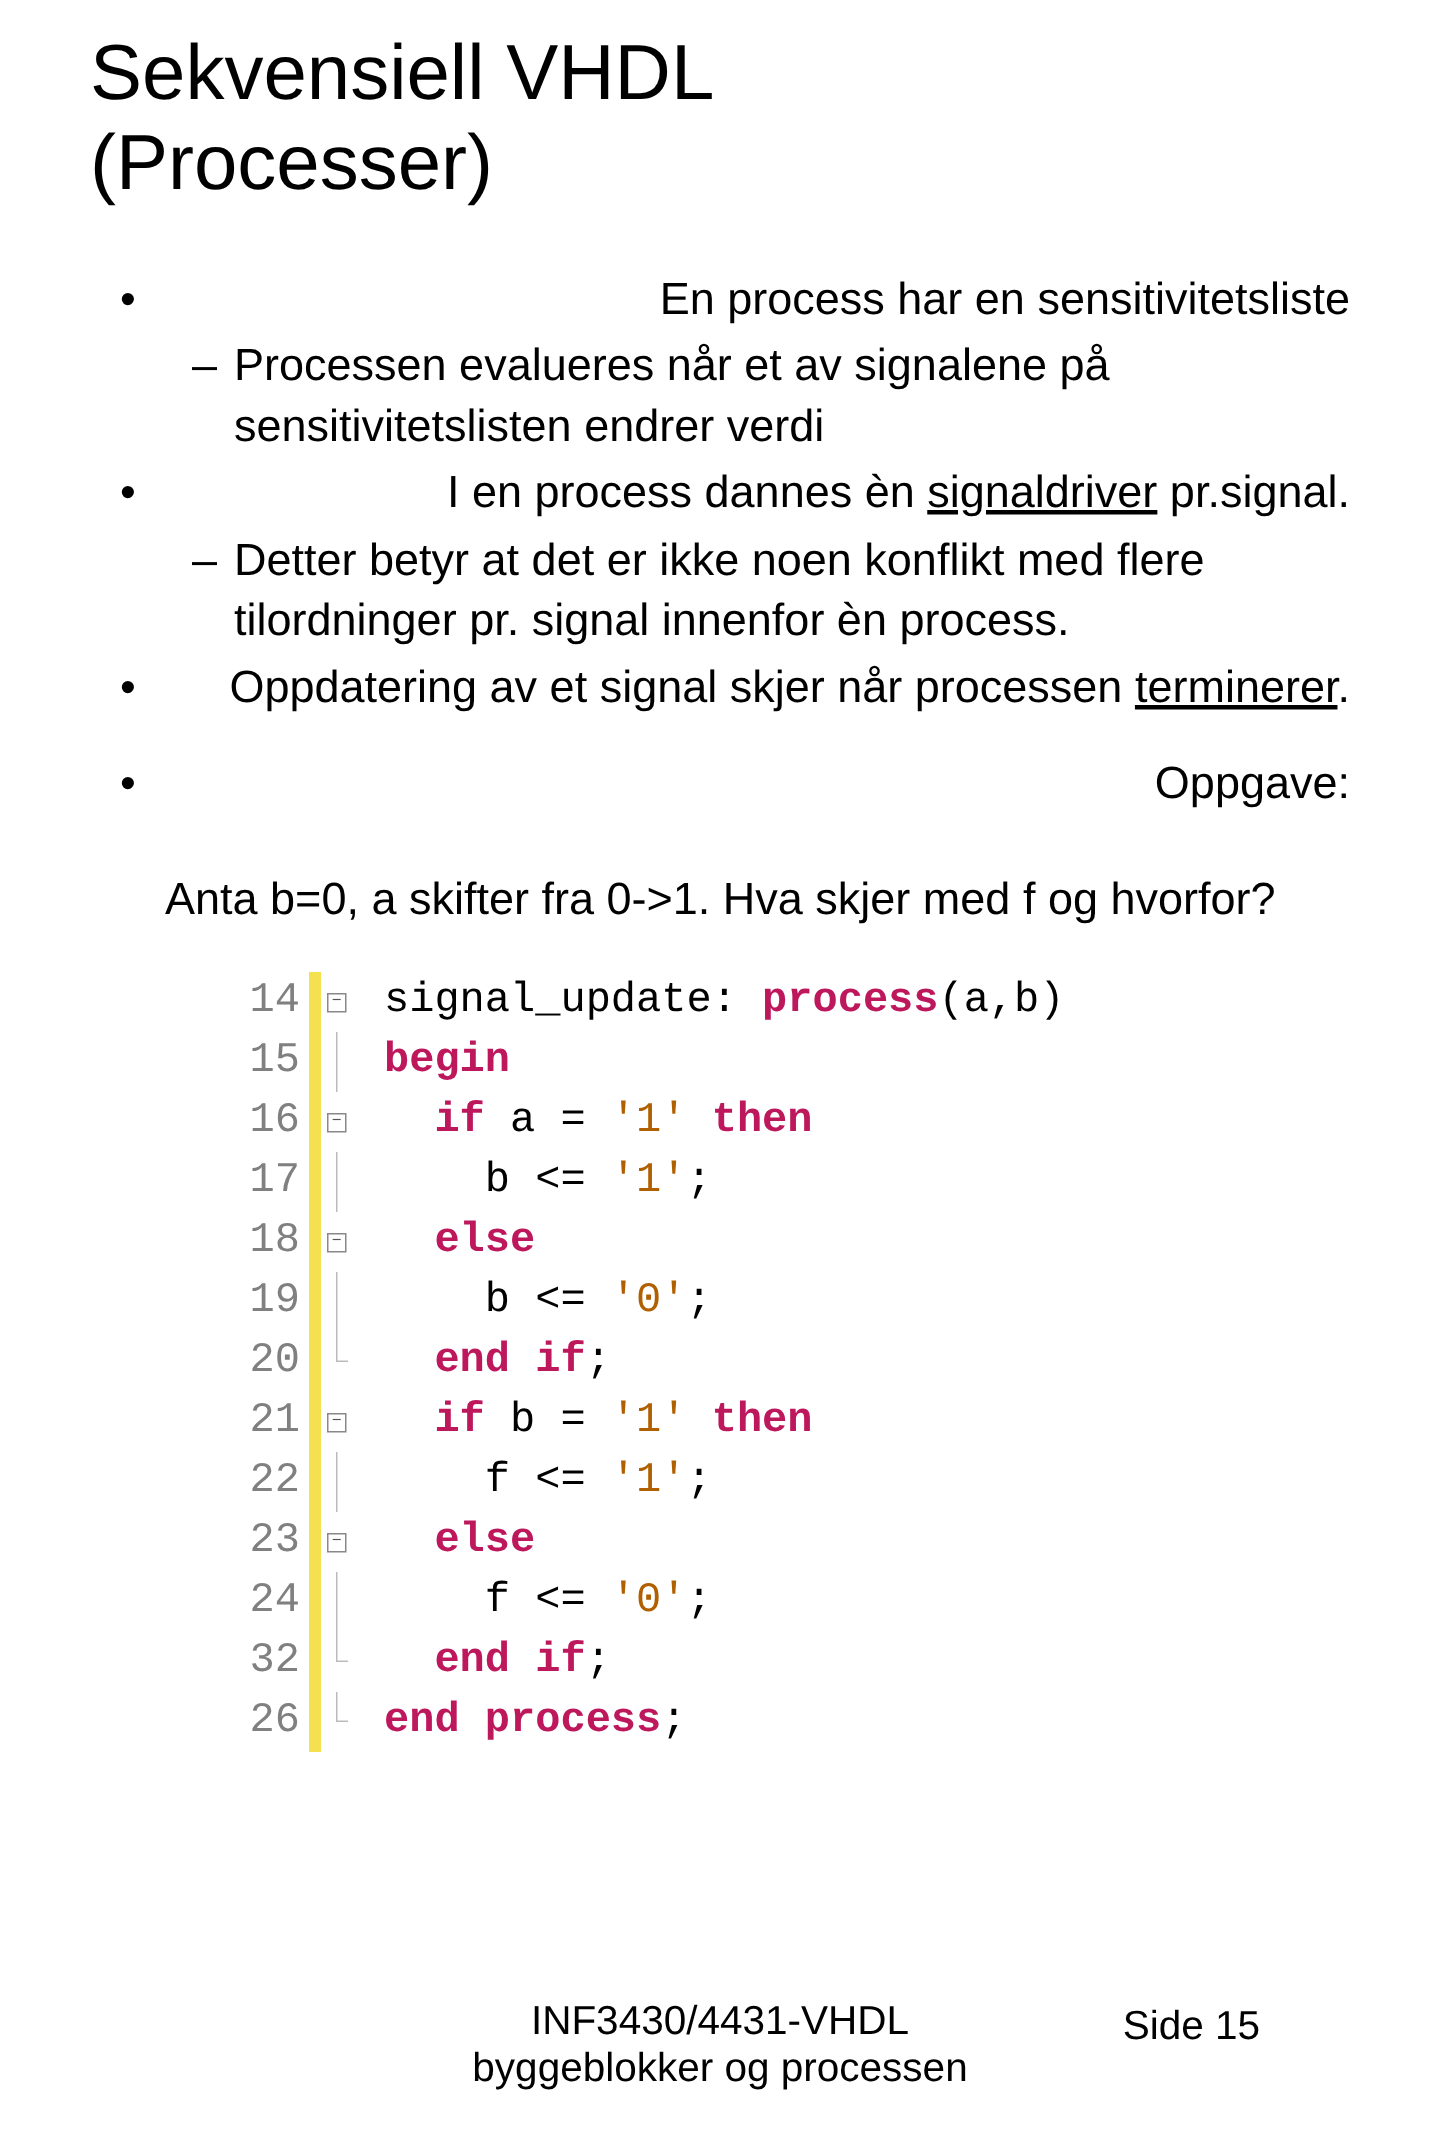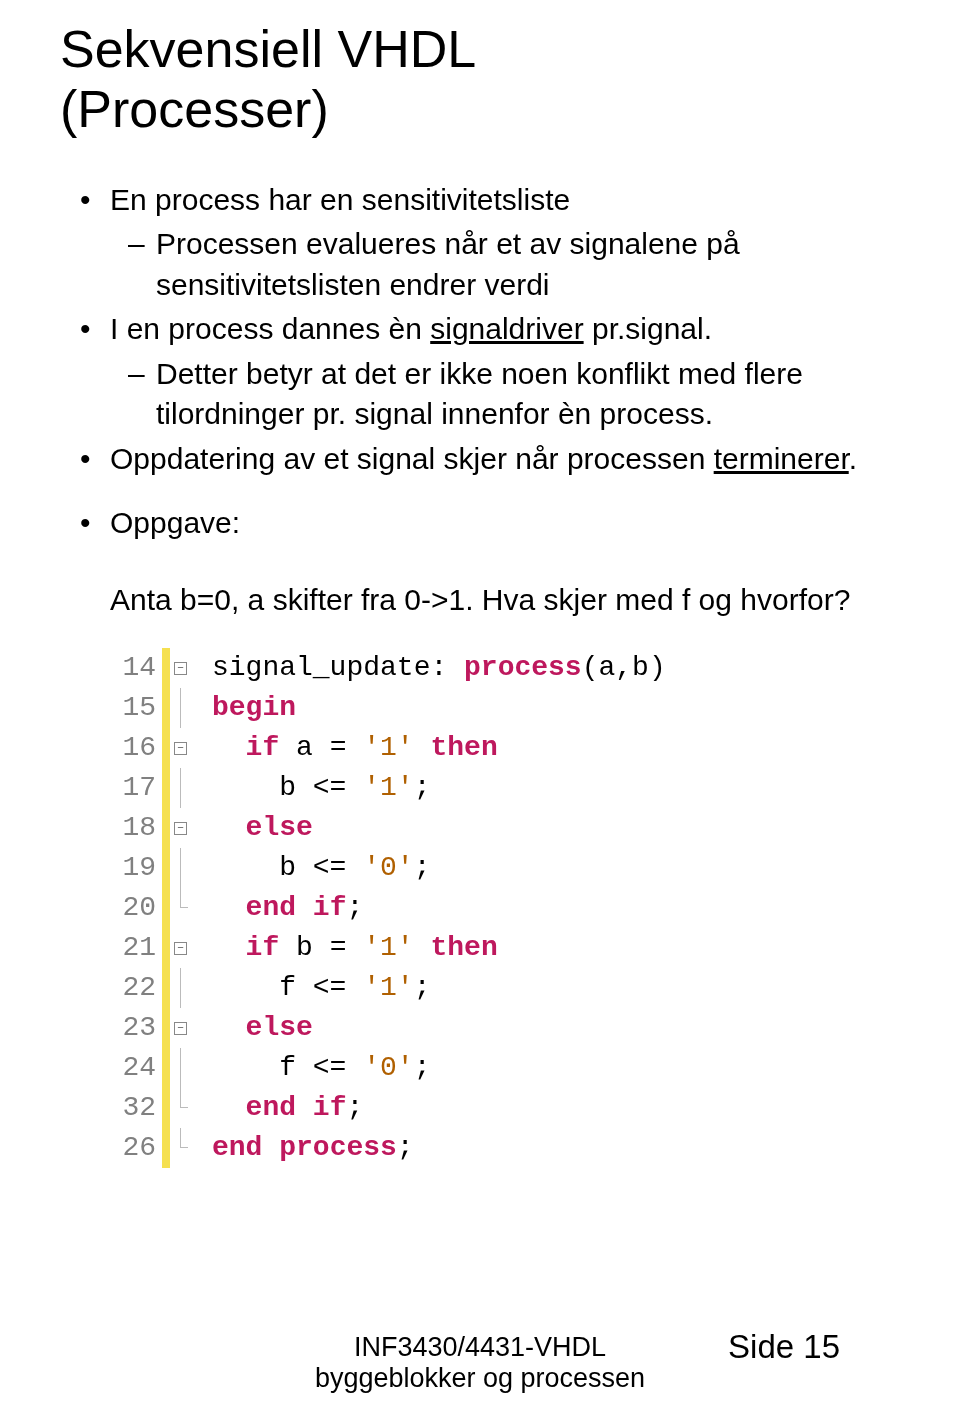--- a/index.html
+++ b/index.html
@@ -33,20 +33,21 @@
     .bullet-item {
       display: flex;
       margin-bottom: 4px;
     }
     .bullet-item .dot {
       width: 30px;
       flex-shrink: 0;
     }
     .bullet-item .text {
       flex: 1;
+      text-align: right;
     }
     .sub-item {
       display: flex;
       padding-left: 48px;
       margin-bottom: 4px;
     }
     .sub-item .dash {
       width: 28px;
       flex-shrink: 0;
     }
@@ -66,20 +67,21 @@
     .code-line {
       display: flex;
       align-items: center;
       height: 40px;
     }
     .line-num {
       width: 42px;
       color: #808080;
       text-align: right;
       padding-right: 6px;
+      margin-left: 44px;
     }
     .gutter {
       width: 50px;
       position: relative;
       height: 40px;
       display: flex;
       align-items: center;
       padding-left: 6px;
     }
     .yellow-bar {
@@ -138,21 +140,21 @@
       bottom: 30px;
       left: 0;
       right: 0;
       text-align: center;
       font-size: 27px;
     }
     .page-num {
       position: absolute;
       bottom: 58px;
       right: 120px;
-      font-size: 33px;
+      font-size: 27px;
     }
   </style>
 </head>
 <body>
 
 <div class="page">
   <h1 class="title">
     <span>Sekvensiell VHDL</span><br>
     <span>(Processer)</span>
   </h1>

